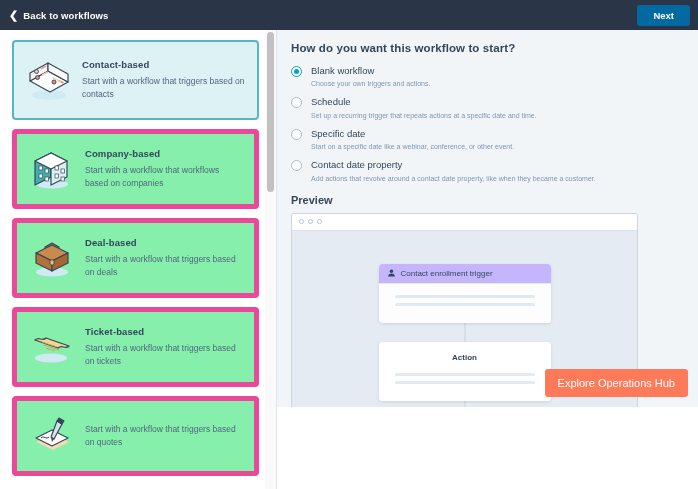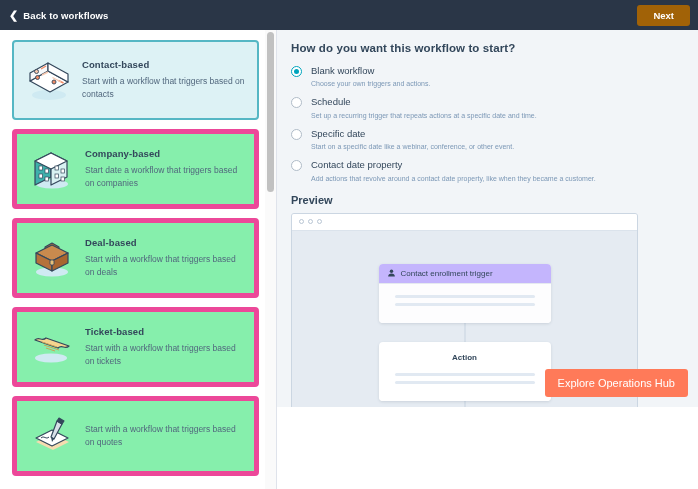--- a/index.html
+++ b/index.html
@@ -19,21 +19,21 @@
     display: flex; align-items: center; justify-content: space-between;
     padding: 0 8px 0 9px;
   }
   .back-link {
     display: flex; align-items: center; gap: 5px;
     color: #ffffff; font-size: 9.5px; font-weight: bold;
     cursor: pointer; letter-spacing: .1px;
   }
   .chev { display: inline-block; line-height: 1; font-size: 11px; color: #ffffff; }
   .next-btn {
-    background: #a16207; color: #ffffff;
+    background: #0369a1; color: #ffffff;
     font-size: 9.5px; font-weight: bold;
     border: none; border-radius: 3px;
     padding: 5px 16px; cursor: pointer;
   }
 
   
   .body-row {
     position: absolute; top: 30px; left: 0;
     width: 698px; height: 459px;
     display: flex;
@@ -236,21 +236,21 @@
               <rect x="12" y="30" width="3.5" height="4" fill="#ffffff" stroke="#33475b" stroke-width=".7"></rect>
               <rect x="18" y="33" width="3.5" height="4" fill="#ffffff" stroke="#33475b" stroke-width=".7"></rect>
               <rect x="28" y="22" width="3.5" height="4" fill="#ffffff" stroke="#33475b" stroke-width=".7"></rect>
               <rect x="34" y="25" width="3.5" height="4" fill="#ffffff" stroke="#33475b" stroke-width=".7"></rect>
               <rect x="28" y="30" width="3.5" height="4" fill="#ffffff" stroke="#33475b" stroke-width=".7"></rect>
               <rect x="34" y="33" width="3.5" height="4" fill="#ffffff" stroke="#33475b" stroke-width=".7"></rect>
             </svg>
           </div>
           <div class="card-text">
             <div class="card-title">Company-based</div>
-            <div class="card-desc">Start date a workflow that triggers based on companies</div>
+            <div class="card-desc">Start with a workflow that workflows based on companies</div>
           </div>
         </div>
 
         <div class="card">
           <div class="card-icon">
             <svg width="50" height="50" viewBox="0 0 50 50">
               <ellipse cx="25" cy="39" rx="16" ry="4.5" fill="#cfeaf2"></ellipse>
               <path d="M18 14 L25 10 L32 14 L32 17 L30 17 L30 15.5 L25 12.8 L20 15.5 L20 17 L18 17 Z" fill="#b5713a" stroke="#33475b" stroke-width="1.1" stroke-linejoin="round"></path>
               <path d="M9 20 L25 12 L41 20 L25 28 Z" fill="#c98a4e" stroke="#33475b" stroke-width="1.2" stroke-linejoin="round"></path>
               <path d="M9 20 L25 28 L25 38 L9 30 Z" fill="#b5713a" stroke="#33475b" stroke-width="1.2" stroke-linejoin="round"></path>

